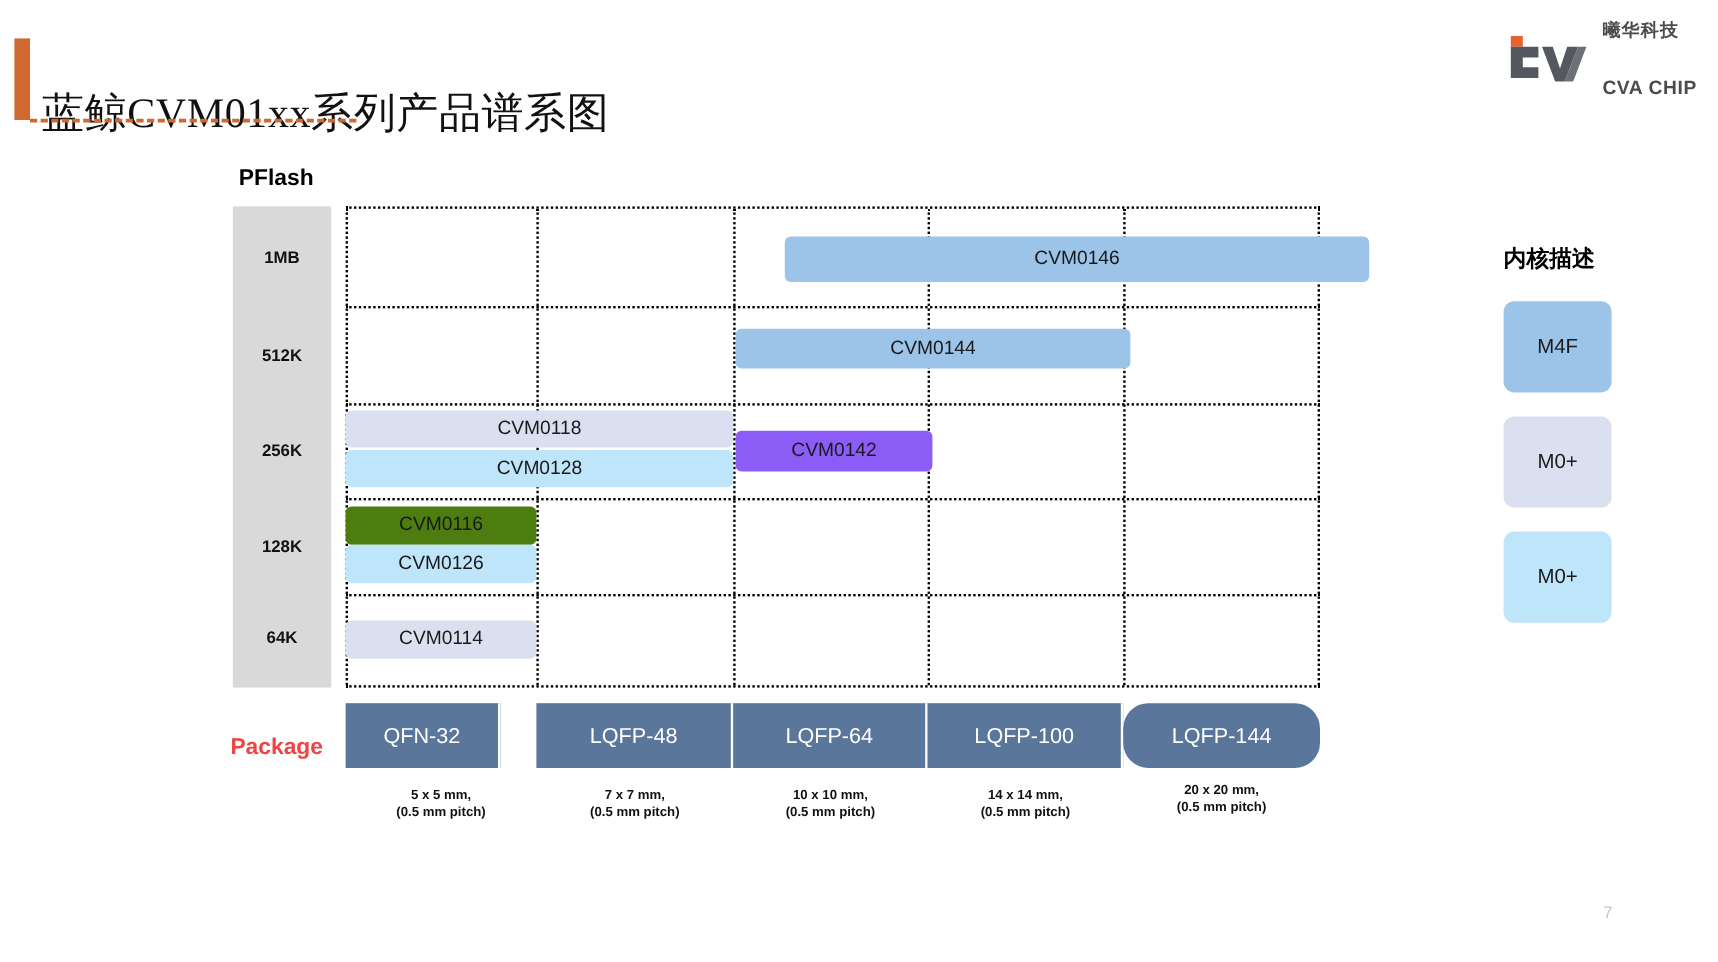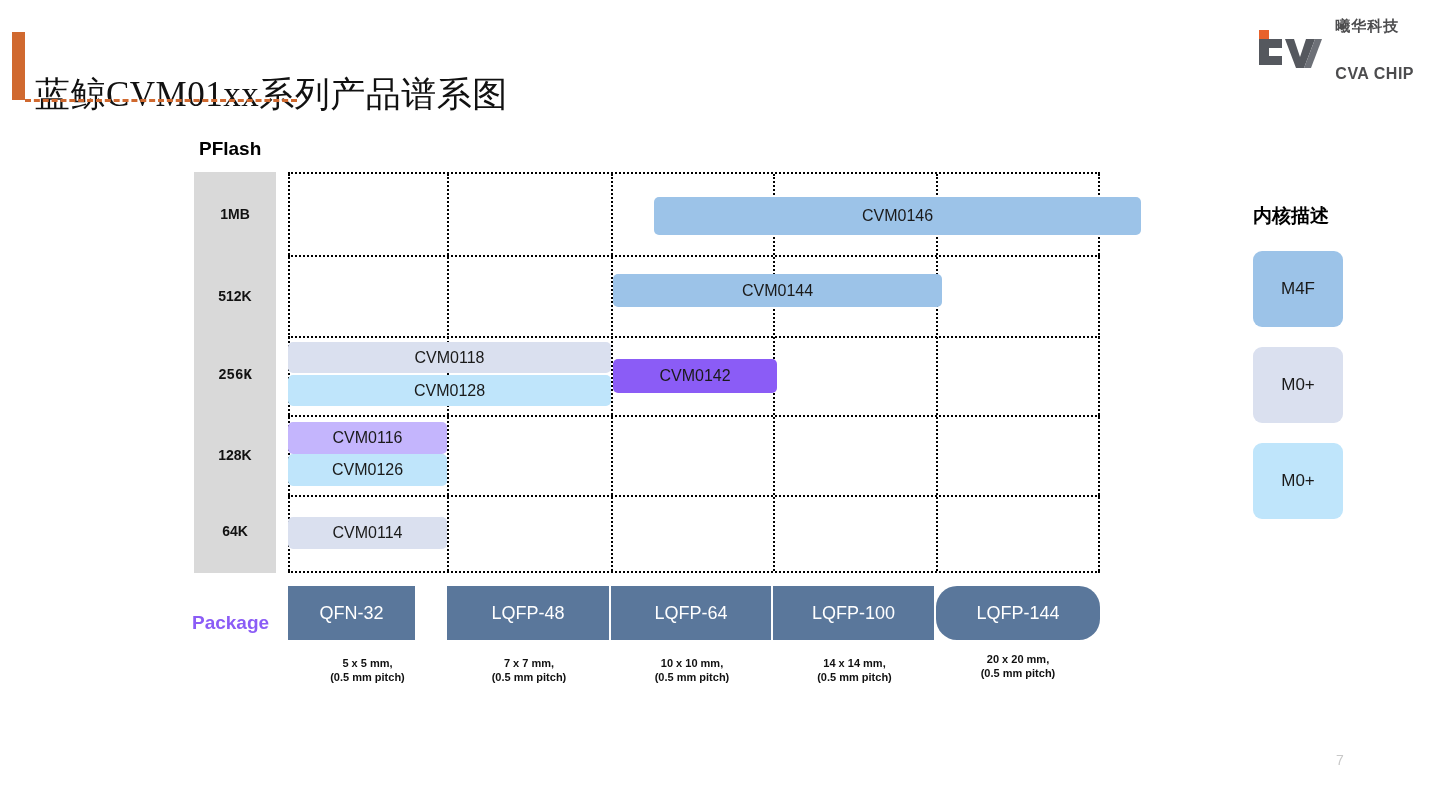--- a/index.html
+++ b/index.html
@@ -149,21 +149,21 @@
     white-space: nowrap;
   }
 
   
   .package-label {
     position: absolute;
     left: 192px;
     top: 612px;
     font-size: 19px;
     font-weight: bold;
-    color: #8b5cf6;
+    color: #ef4444;
   }
   .pkg-cell {
     position: absolute;
     top: 586px;
     height: 54px;
     background: #5a779b;
     color: #ffffff;
     display: flex;
     align-items: center;
     justify-content: center;
@@ -235,21 +235,21 @@
 </div>
 
 <div class="chart">
 
   <div class="pflash-label">PFlash</div>
 
   <div class="yaxis-band"></div>
 
   <div class="ytick" style="top:206px;">1MB</div>
   <div class="ytick" style="top:288px;">512K</div>
-  <div class="ytick" style="top:367px;font-family:Liberation Mono, monospace;">256K</div>
+  <div class="ytick" style="top:367px;">256K</div>
   <div class="ytick" style="top:447px;">128K</div>
   <div class="ytick" style="top:523px;">64K</div>
 
   <div class="grid">
     <div class="grid-vline" style="left:0px;"></div>
     <div class="grid-vline" style="left:159px;"></div>
     <div class="grid-vline" style="left:323px;"></div>
     <div class="grid-vline" style="left:485px;"></div>
     <div class="grid-vline" style="left:648px;"></div>
     <div class="grid-vline" style="left:810px;"></div>
@@ -273,21 +273,21 @@
   </div>
 
   <div class="bar" style="left:288px; top:375px; width:323px; height:31px; background:#bfe5fb;">
     <span>CVM0128</span>
   </div>
 
   <div class="bar" style="left:613px; top:359px; width:164px; height:34px; background:#8b5cf6;">
     <span>CVM0142</span>
   </div>
 
-  <div class="bar" style="left:288px; top:422px; width:159px; height:32px; background:#c4b5fd;">
+  <div class="bar" style="left:288px; top:422px; width:159px; height:32px; background:#4d7c0f;">
     <span>CVM0116</span>
   </div>
 
   <div class="bar" style="left:288px; top:454px; width:159px; height:32px; background:#bfe5fb;">
     <span>CVM0126</span>
   </div>
 
   <div class="bar" style="left:288px; top:517px; width:159px; height:32px; background:#dae0ef;">
     <span>CVM0114</span>
   </div>

